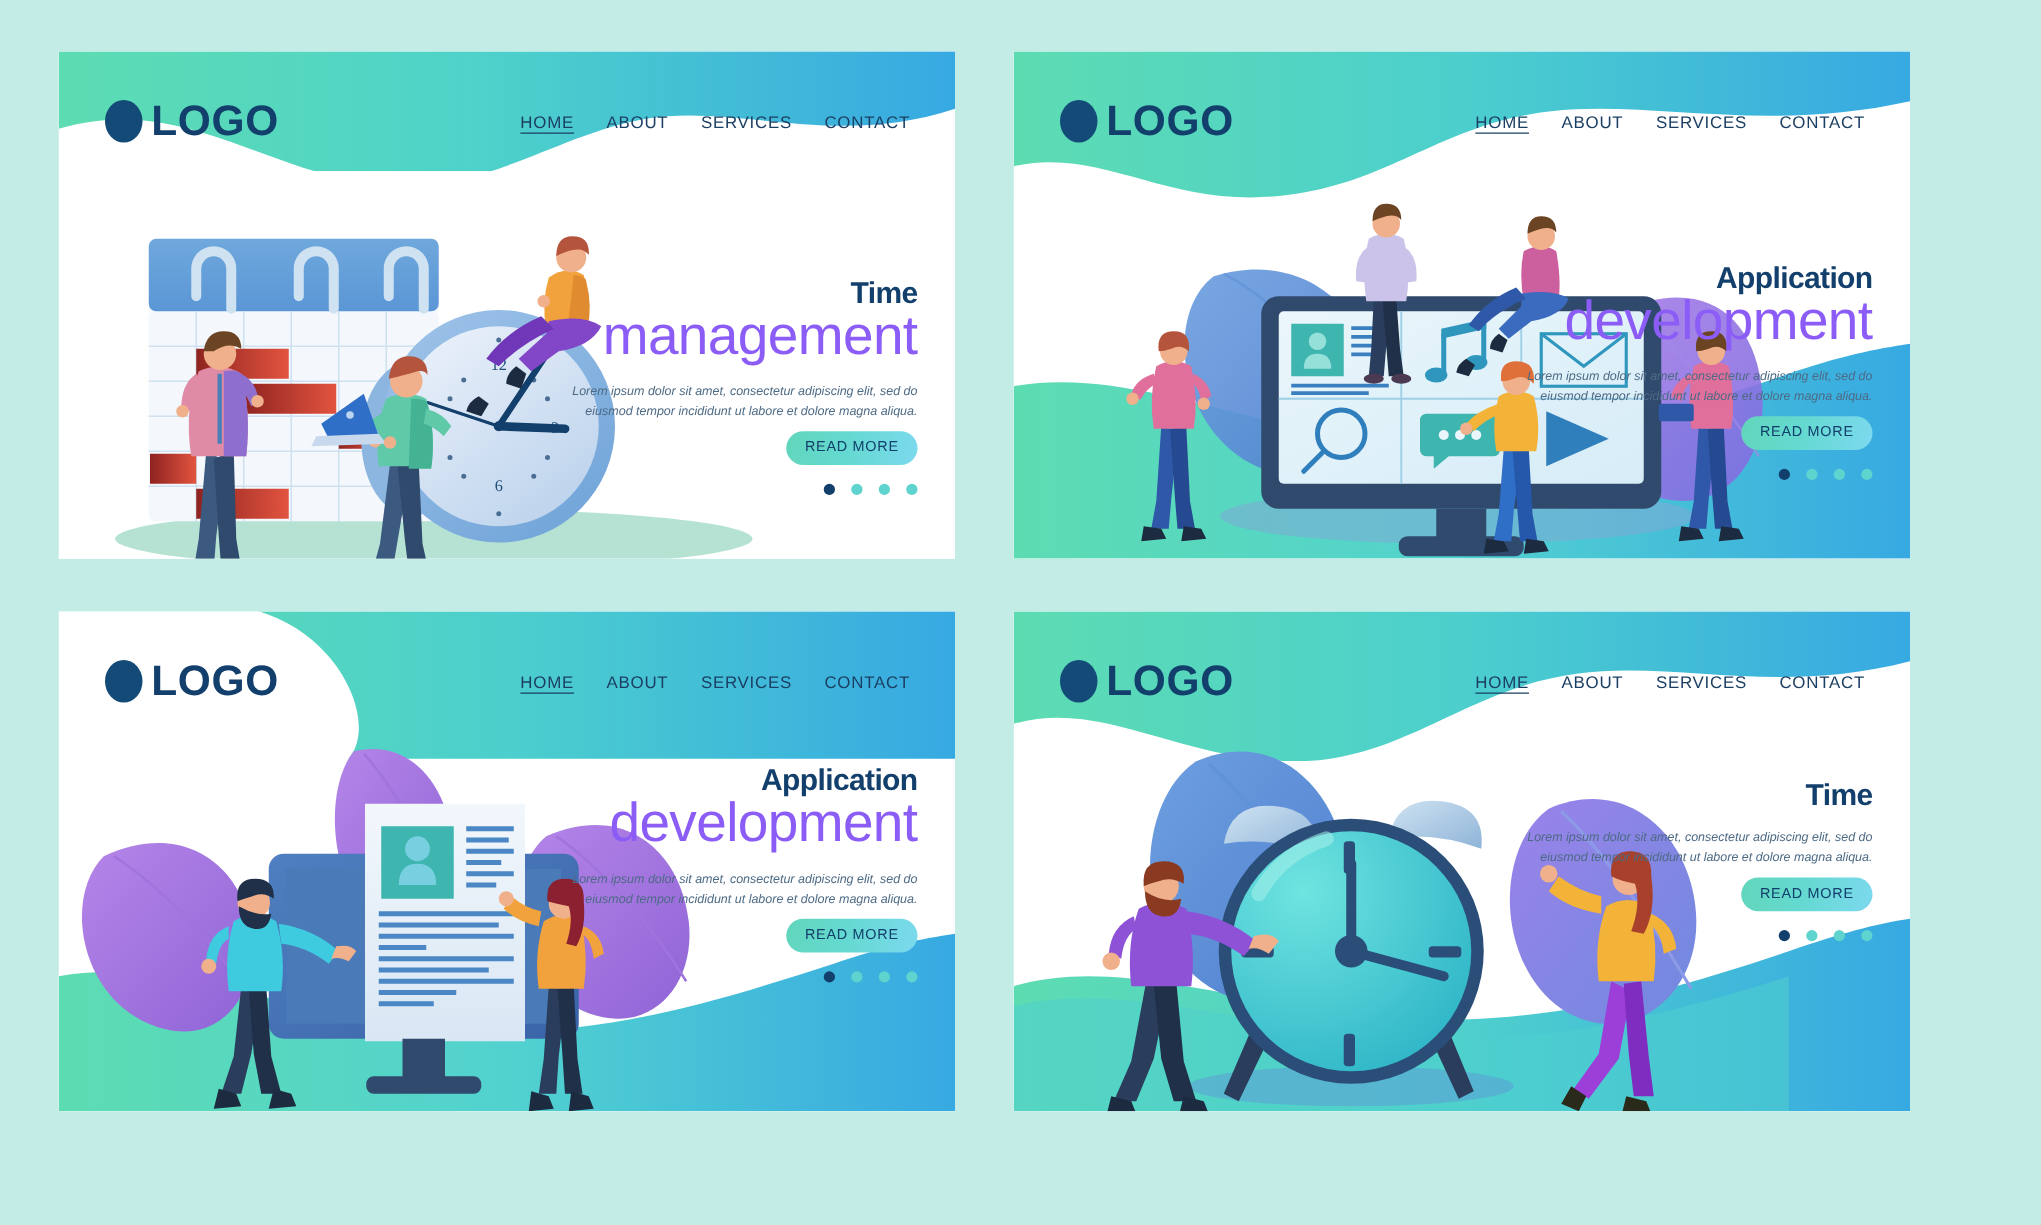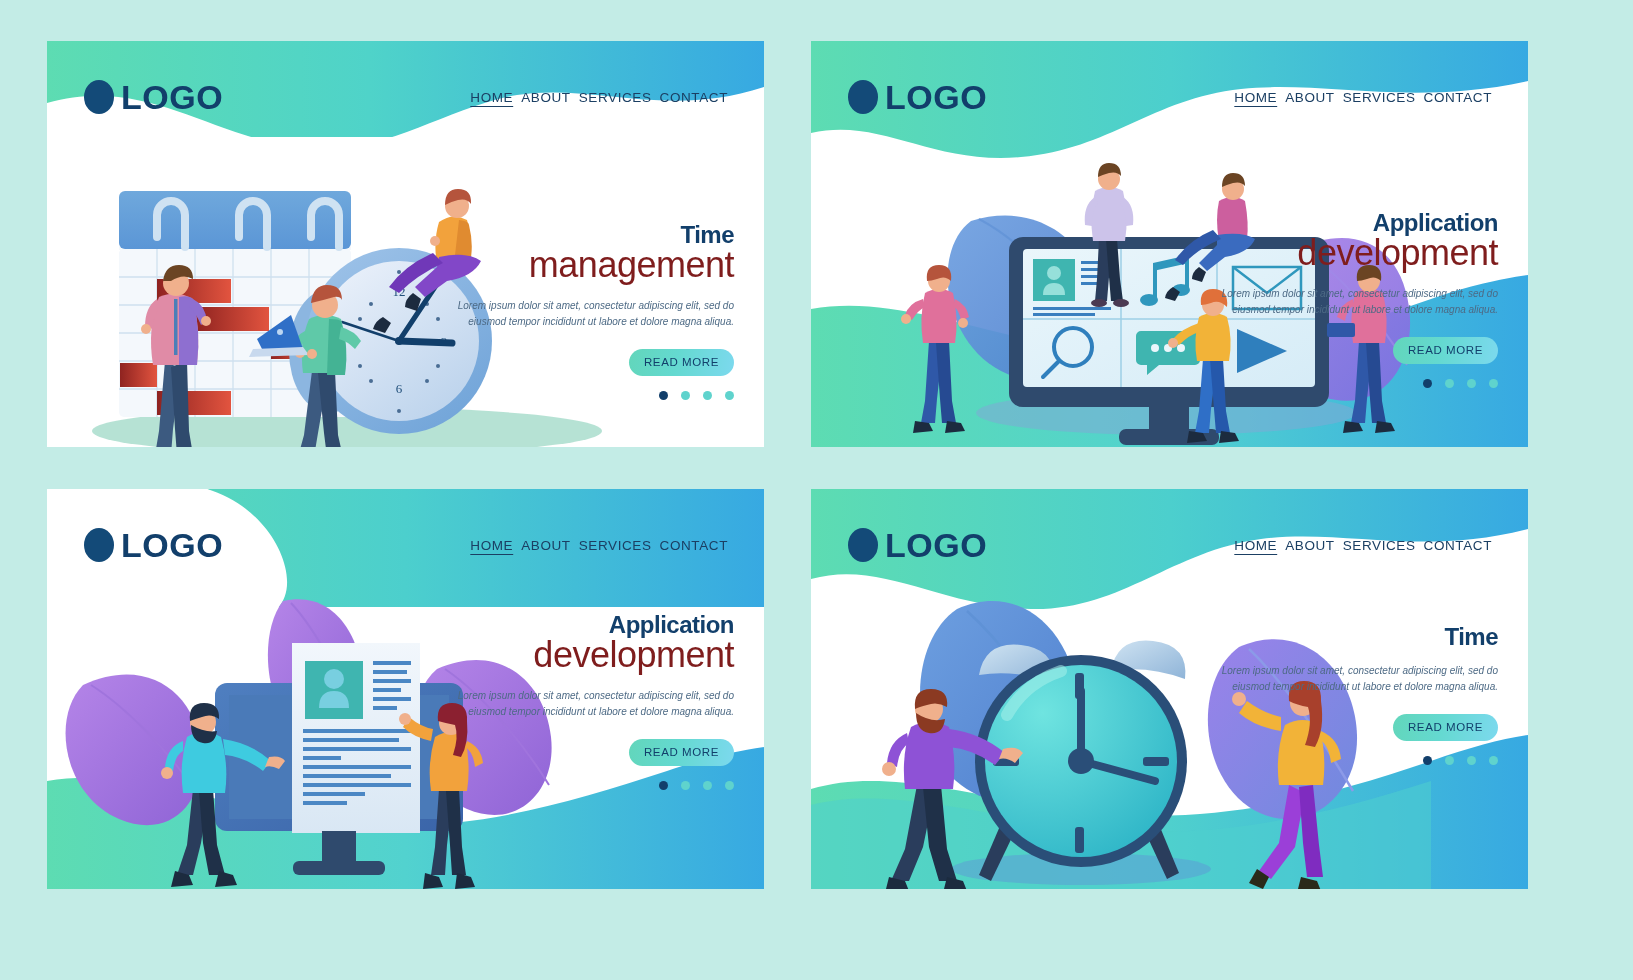--- a/index.html
+++ b/index.html
@@ -40,21 +40,21 @@
     width: 30px; height: 34px; border-radius: 50%;
     background: #134a78;
     flex: 0 0 auto;
   }
   .logo-text {
     font-size: 34px; font-weight: bold; color: #123f6b;
     letter-spacing: 0.5px; line-height: 1;
   }
   .nav {
     margin-left: auto; margin-right: 36px;
-    display: flex; align-items: center; gap: 8px;
+    display: flex; align-items: center; gap: 26px;
   }
   .nav a {
     font-size: 13.5px; color: #1b3f63; text-decoration: none;
     letter-spacing: 0.6px; white-space: nowrap;
   }
   .nav a.active { text-decoration: underline; text-underline-offset: 4px; }
 
   
   .content {
     position: absolute; z-index: 20;
@@ -65,29 +65,29 @@
   #panel-2 .content { top: 170px; }
   #panel-3 .content { top: 608px; } 
   #panel-3 .content { top: 124px; }
   #panel-4 .content { top: 136px; }
 
   .title1 {
     font-size: 24px; font-weight: bold; color: #123f6b;
     line-height: 1.02; letter-spacing: -0.5px;
   }
   .title2 {
-    font-size: 36px; color: #7f1d1d;
+    font-size: 44px; color: #8b5cf6;
     line-height: 1.02; letter-spacing: -0.5px;
   }
   .para {
     margin-top: 14px;
     font-size: 10px; font-style: italic; color: #4d6a85;
     line-height: 1.55;
   }
-  .btn-row { margin-top: 20px; display: flex; justify-content: flex-end; }
+  .btn-row { margin-top: 8px; display: flex; justify-content: flex-end; }
   .readmore {
     display: inline-block;
     padding: 7px 15px 8px;
     border-radius: 16px;
     background: linear-gradient(100deg, #62d6bb 0%, #64d9d0 45%, #7cd9ee 100%);
     color: #123f6b; font-size: 11.5px; letter-spacing: 0.6px;
     cursor: pointer; white-space: nowrap;
   }
   .dots { margin-top: 15px; display: flex; justify-content: flex-end; gap: 13px; }
   .dot { width: 9px; height: 9px; border-radius: 50%; background: #5fd3cd; }

